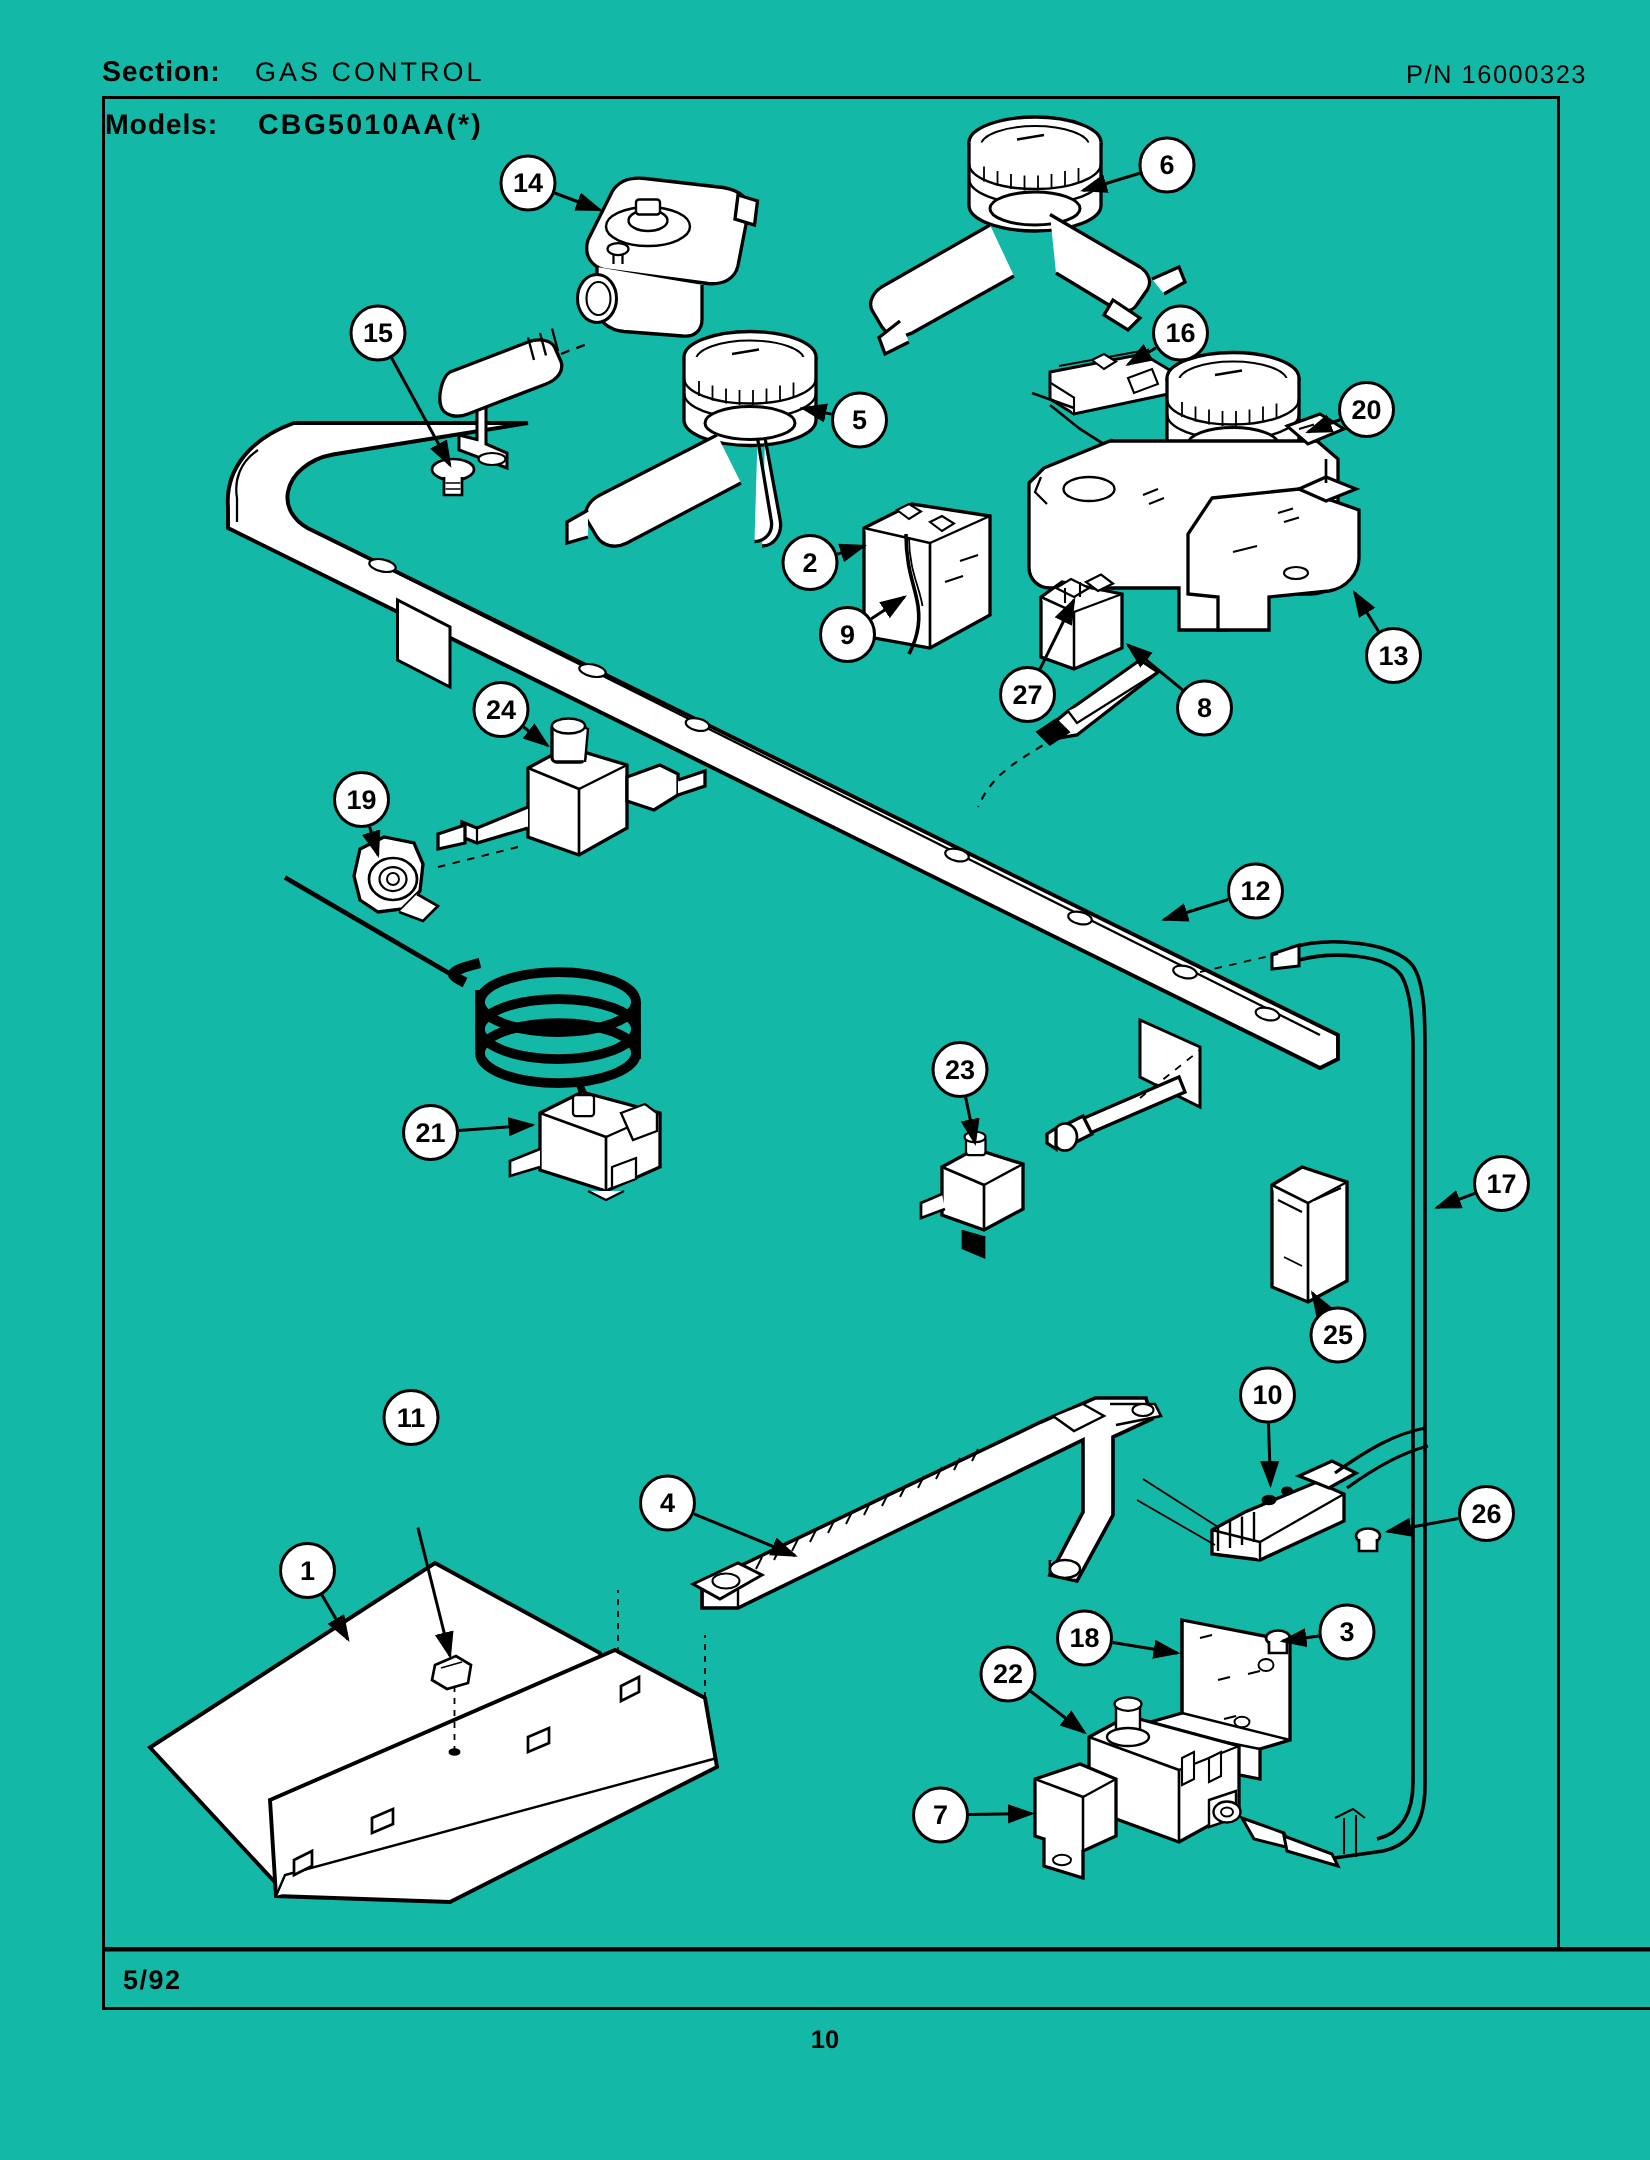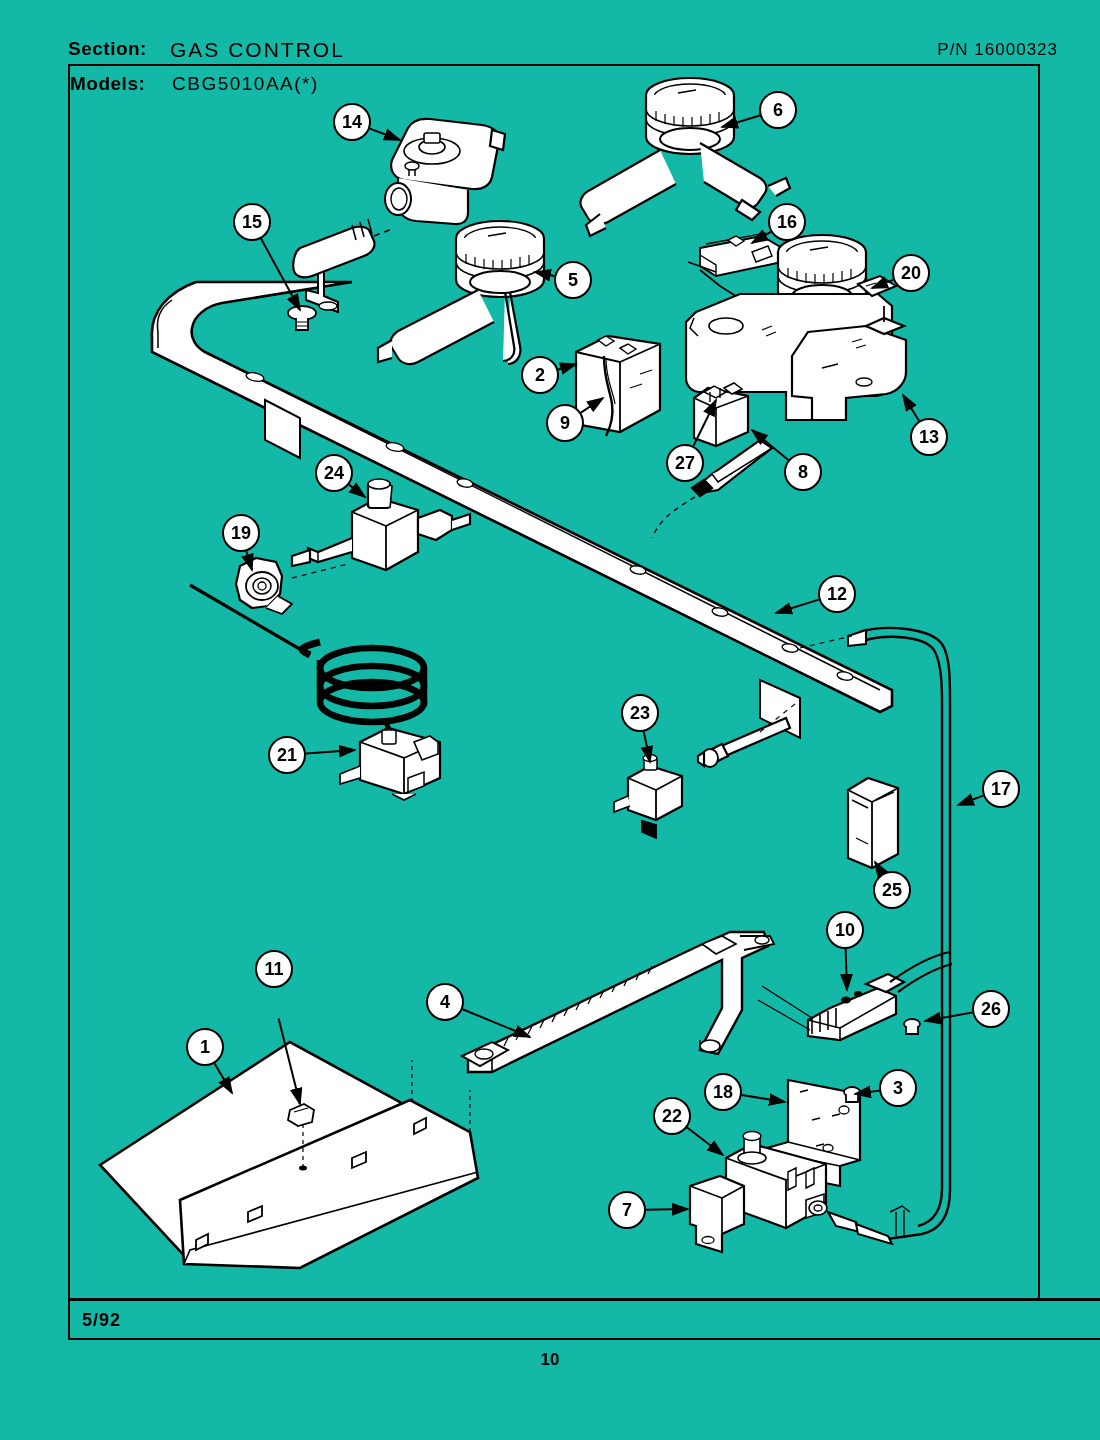--- a/index.html
+++ b/index.html
@@ -1,24 +1,24 @@
 <!DOCTYPE html>
 <html><head>
 <meta charset="utf-8">
 <style>
   html,body{margin:0;padding:0;background:#ffffff;}
   body{width:1100px;height:1440px;font-family:"Liberation Sans",sans-serif;color:#000;}
   #page{position:relative;width:1100px;height:1440px;overflow:hidden;background:#14b8a6;}
 
   .hdr{position:absolute;font-weight:bold;letter-spacing:.5px;}
   #hdr-section-label{left:68px;top:38px;font-size:19px;}
-  #hdr-section-value{left:170px;top:38px;font-size:21px;letter-spacing:2px;font-weight:normal;}
+  #hdr-section-value{left:170px;top:38px;font-size:18px;letter-spacing:2px;font-weight:normal;}
   #hdr-pn{right:42px;top:40px;font-size:17px;letter-spacing:1px;font-weight:normal;}
   #hdr-models-label{left:70px;top:73px;font-size:19px;}
-  #hdr-models-value{left:172px;top:73px;font-size:19px;letter-spacing:1.5px;font-weight:normal;}
+  #hdr-models-value{left:172px;top:73px;font-size:19px;letter-spacing:1.5px;font-weight:bold;}
 
   #frame{position:absolute;left:68px;top:64px;width:972px;height:1236px;
          border:2px solid #000;box-sizing:border-box;background:transparent;}
   #footbox{position:absolute;left:68px;top:1298px;width:1052px;height:42px;
            border:2px solid #000;border-top:3px solid #000;box-sizing:border-box;}
   #foot-date{position:absolute;left:12px;top:9px;font-size:18px;font-weight:bold;letter-spacing:1px;}
   #pagenum{position:absolute;left:0;top:1350px;width:1100px;text-align:center;
            font-size:17px;font-weight:bold;}
 
   #art{position:absolute;left:0;top:0;width:1100px;height:1440px;pointer-events:none;}
@@ -473,21 +473,21 @@
       <div class="callout" style="left: 186px; top: 1028px;">1</div>
       <div class="callout" style="left: 521px; top: 356px;">2</div>
       <div class="callout" style="left: 879px; top: 1069px;">3</div>
       <div class="callout" style="left: 426px; top: 983px;">4</div>
       <div class="callout" style="left: 554px; top: 261px;">5</div>
       <div class="callout" style="left: 759px; top: 91px;">6</div>
       <div class="callout" style="left: 608px; top: 1191px;">7</div>
       <div class="callout" style="left: 784px; top: 453px;">8</div>
       <div class="callout" style="left: 546px; top: 404px;">9</div>
       <div class="callout" style="left: 826px; top: 911px;">10</div>
-      <div class="callout" style="left: 255px; top: 950px; text-align: right;">11</div>
+      <div class="callout" style="left: 255px; top: 926px; text-align: right;">11</div>
       <div class="callout" style="left: 818px; top: 575px;">12</div>
       <div class="callout" style="left: 910px; top: 418px;">13</div>
       <div class="callout" style="left: 333px; top: 103px;">14</div>
       <div class="callout" style="left: 233px; top: 203px;">15</div>
       <div class="callout" style="left: 768px; top: 203px;">16</div>
       <div class="callout" style="left: 982px; top: 770px;">17</div>
       <div class="callout" style="left: 704px; top: 1073px;">18</div>
       <div class="callout" style="left: 222px; top: 514px;">19</div>
       <div class="callout" style="left: 892px; top: 254px;">20</div>
       <div class="callout" style="left: 268px; top: 736px;">21</div>

